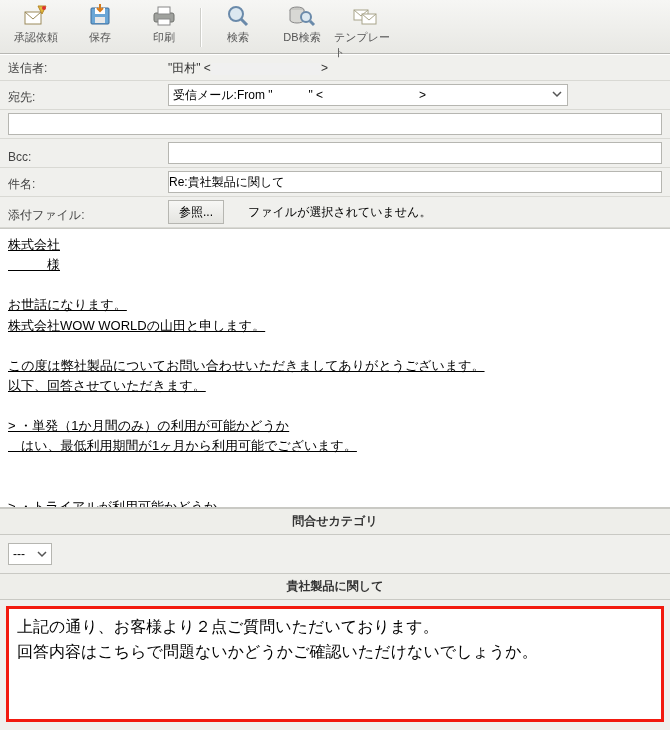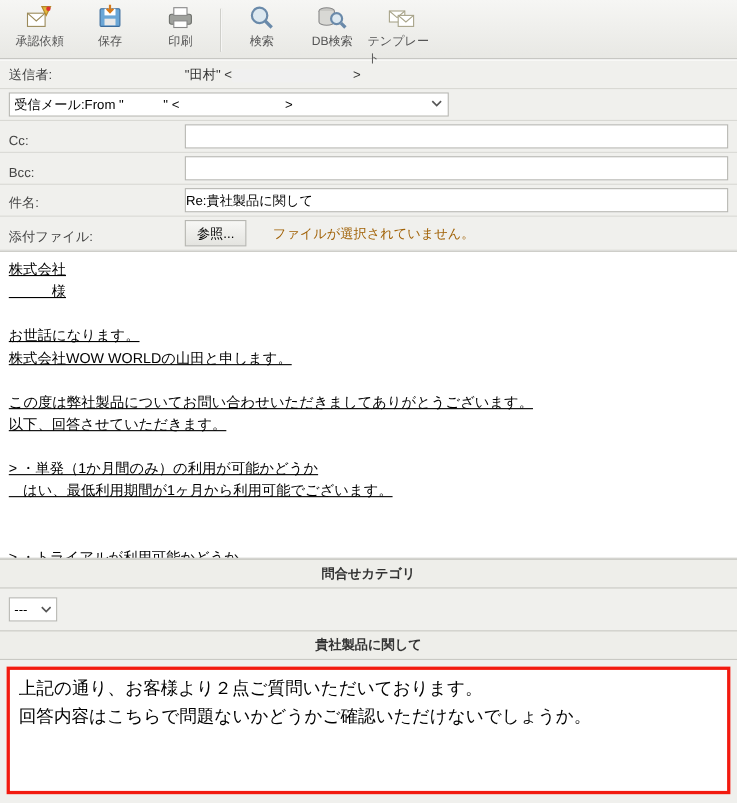--- a/index.html
+++ b/index.html
@@ -70,21 +70,21 @@
     .subject-input { width: 100%; }
     .browse-row { display:flex; align-items:center; gap:24px; }
     .browse-btn {
       background: linear-gradient(#f7f7f5,#e4e4e0);
       border: 1px solid #b6b6b1;
       height: 24px;
       padding: 0 10px;
       font-size: 12px;
       cursor:pointer;
     }
-    .attach-note { color: #a16207; }
+    .attach-note { color: #000000; }
     .body-area {
       background: #fff;
       border-top: 1px solid #c9c9c4;
       border-bottom: 1px solid #c9c9c4;
       padding: 6px 8px;
       height: 280px;
       font-size: 13px;
       line-height: 1.55;
       white-space: pre-wrap;
       overflow:hidden;
@@ -190,34 +190,34 @@
 <div class="fields">
 
   <div class="field-row">
     <div class="field-label">送信者:</div>
     <div class="field-value sender-text">
       <span>"田村" &lt;</span><span class="redacted-inline"></span><span>&gt;</span>
     </div>
   </div>
 
   <div class="field-row">
+    <div class="field-label">宛先:</div>
     <div class="field-value">
       <div class="select-like">
         <span>受信メール:From "　　　" &lt;　　　　　　　　&gt;</span>
         <span class="chev">
           <svg width="12" height="12" viewBox="0 0 12 12">
               <path d="M2 4 L6 8 L10 4" stroke="#555" fill="none" stroke-width="1.5"></path>
             </svg>
         </span>
       </div>
     </div>
   </div>
 
   <div class="field-row">
-    <div class="field-label">Cc:</div>
     <div class="field-value">
       <input class="text-input" value="" style="">
     </div>
   </div>
 
   <div class="field-row">
     <div class="field-label">Bcc:</div>
     <div class="field-value">
       <input class="text-input" value="" style="">
     </div>

